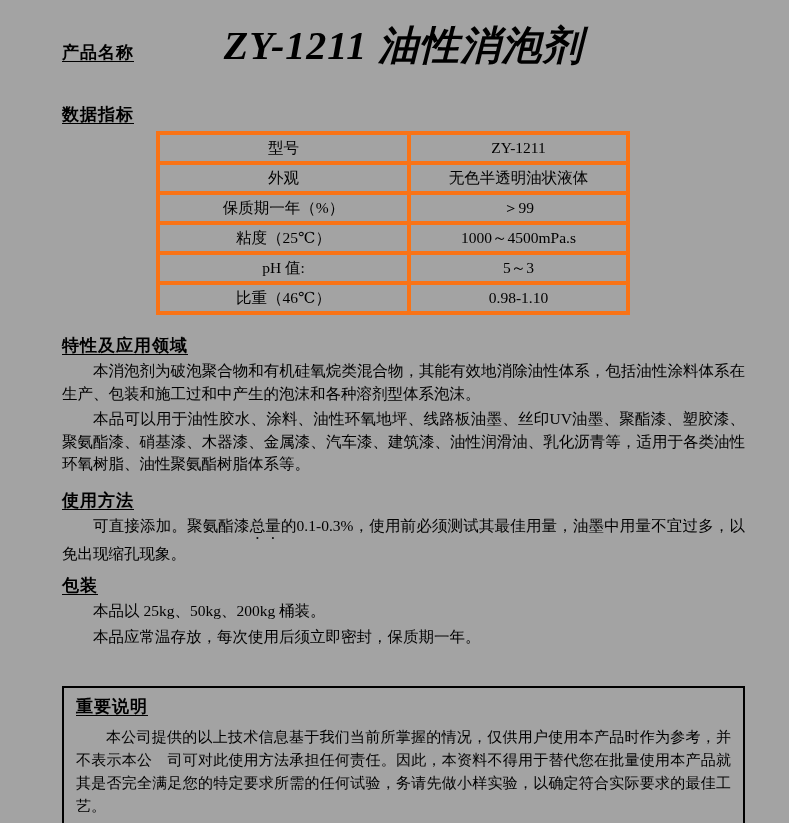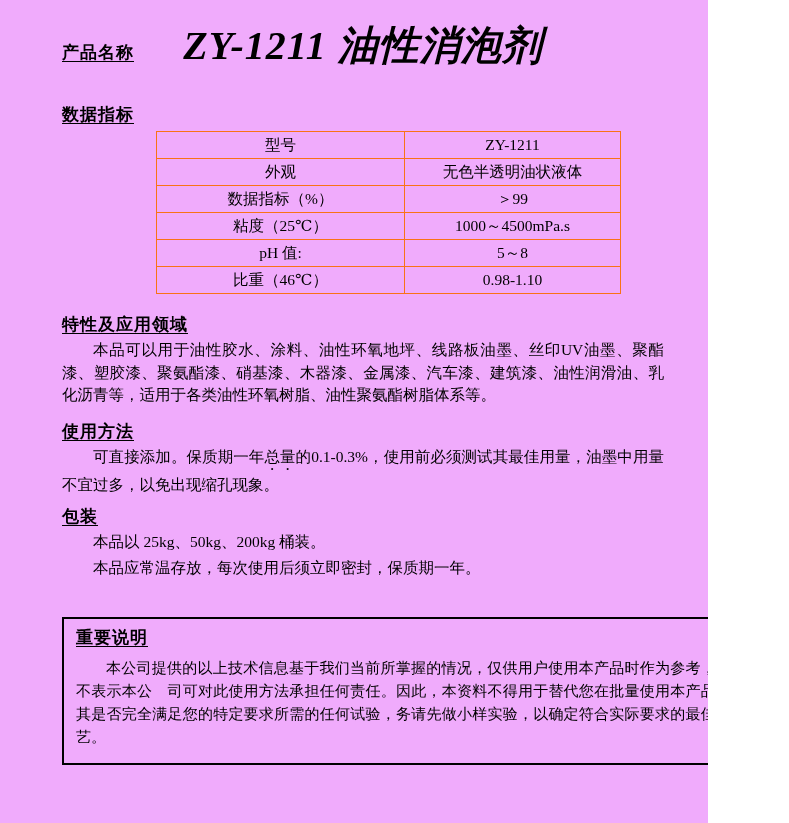--- a/index.html
+++ b/index.html
@@ -4,23 +4,23 @@
 <style>
   html, body {
     margin: 0;
     padding: 0;
     background: #ffffff;
     color: #000000;
     font-family: "Liberation Serif", "DejaVu Serif", serif;
   }
   .page {
     position: relative;
-    width: 708px;
+    width: 789px;
     height: 823px;
-    background: #f0abfc;
+    background: #a3a3a3;
     overflow: hidden;
     box-sizing: border-box;
     padding: 26px 44px 0 62px;
   }
 
   
   .doc-header {
     position: relative;
     height: 40px;
     margin-bottom: 0;
@@ -61,21 +61,21 @@
   .h-storage   { margin-top: 9px; }
 
   
   .spec-table {
     border-collapse: collapse;
     table-layout: fixed;
     width: 462px;
     margin: 5px 0 0 94px;
   }
   .spec-table td {
-    border: 1px solid #f97316;
+    border: 4px solid #f97316;
     height: 26px;
     text-align: center;
     vertical-align: middle;
     font-size: 15.5px;
     padding: 0 0;
   }
   .col-label { width: 247px; }
   .col-value { width: 215px; margin-top: 43px; }
 
   
@@ -134,43 +134,44 @@
     <tbody>
       <tr>
         <td class="col-label">型号</td>
         <td class="col-value">ZY-1211</td>
       </tr>
       <tr>
         <td class="col-label">外观</td>
         <td class="col-value">无色半透明油状液体</td>
       </tr>
       <tr>
-        <td class="col-label">数据指标（%）</td>
+        <td class="col-label">保质期一年（%）</td>
         <td class="col-value">＞99</td>
       </tr>
       <tr>
         <td class="col-label">粘度（25℃）</td>
         <td class="col-value">1000～4500mPa.s</td>
       </tr>
       <tr>
         <td class="col-label">pH 值:</td>
-        <td class="col-value">5～8</td>
+        <td class="col-value">5～3</td>
       </tr>
       <tr>
         <td class="col-label">比重（46℃）</td>
         <td class="col-value">0.98-1.10</td>
       </tr>
     </tbody>
   </table>
 
   <h2 class="section-heading h-features">特性及应用领域</h2>
+  <p class="para">本消泡剂为破泡聚合物和有机硅氧烷类混合物，其能有效地消除油性体系，包括油性涂料体系在生产、包装和施工过和中产生的泡沫和各种溶剂型体系泡沫。</p>
   <p class="para">本品可以用于油性胶水、涂料、油性环氧地坪、线路板油墨、丝印UV油墨、聚酯漆、塑胶漆、聚氨酯漆、硝基漆、木器漆、金属漆、汽车漆、建筑漆、油性润滑油、乳化沥青等，适用于各类油性环氧树脂、油性聚氨酯树脂体系等。</p>
 
   <h2 class="section-heading h-usage">使用方法</h2>
-  <p class="para"><span>可直接添加。保质期一年</span><span class="emph-dot">总量</span><span>的0.1-0.3%，使用前必须测试其最佳用量，油墨中用量不宜过多，以免出现缩孔现象。</span></p>
+  <p class="para"><span>可直接添加。聚氨酯漆</span><span class="emph-dot">总量</span><span>的0.1-0.3%，使用前必须测试其最佳用量，油墨中用量不宜过多，以免出现缩孔现象。</span></p>
 
   <h2 class="section-heading h-packaging">包装</h2>
   <p class="para">本品以 25kg、50kg、200kg 桶装。</p>
 
   <p class="para">本品应常温存放，每次使用后须立即密封，保质期一年。</p>
 
   <div class="notice-box">
     <h2 class="notice-heading">重要说明</h2>
     <p class="notice-para">本公司提供的以上技术信息基于我们当前所掌握的情况，仅供用户使用本产品时作为参考，并不表示本公　司可对此使用方法承担任何责任。因此，本资料不得用于替代您在批量使用本产品就其是否完全满足您的特定要求所需的任何试验，务请先做小样实验，以确定符合实际要求的最佳工艺。</p>
   </div>

